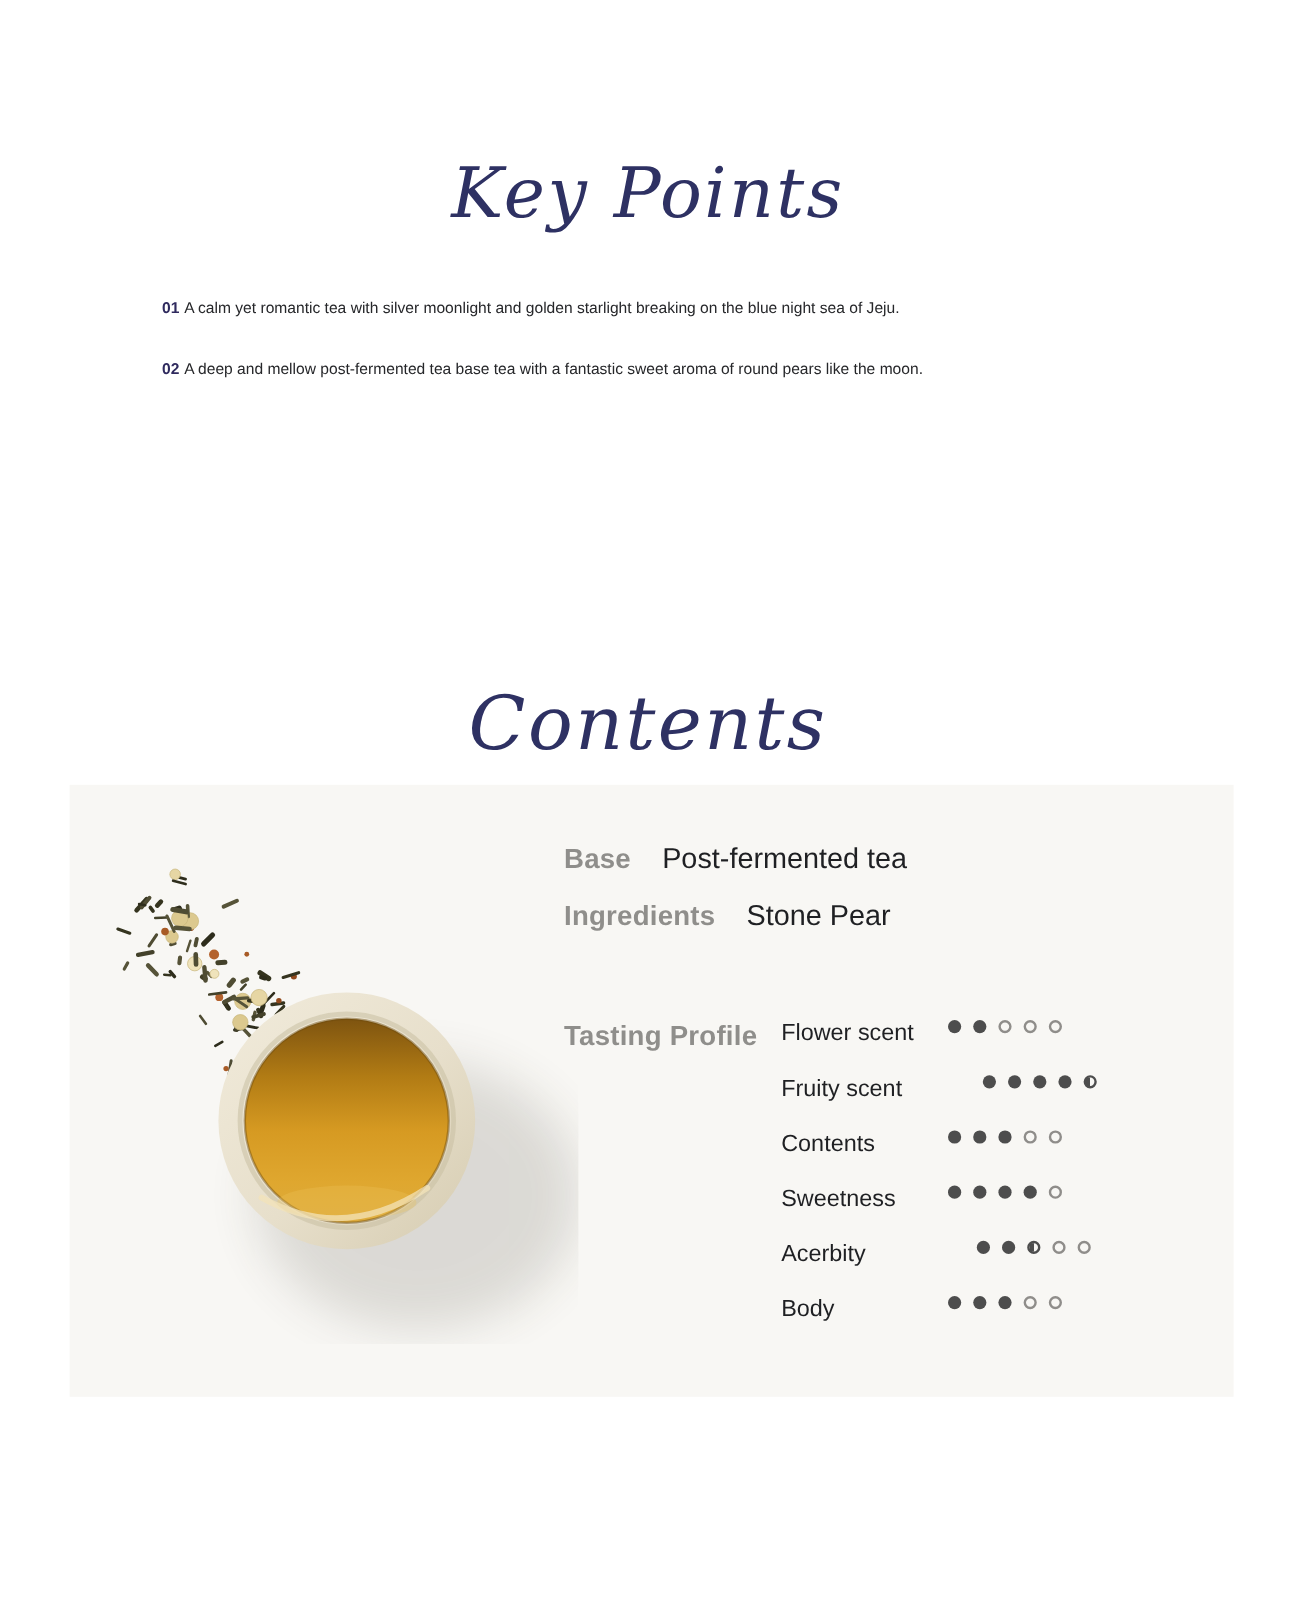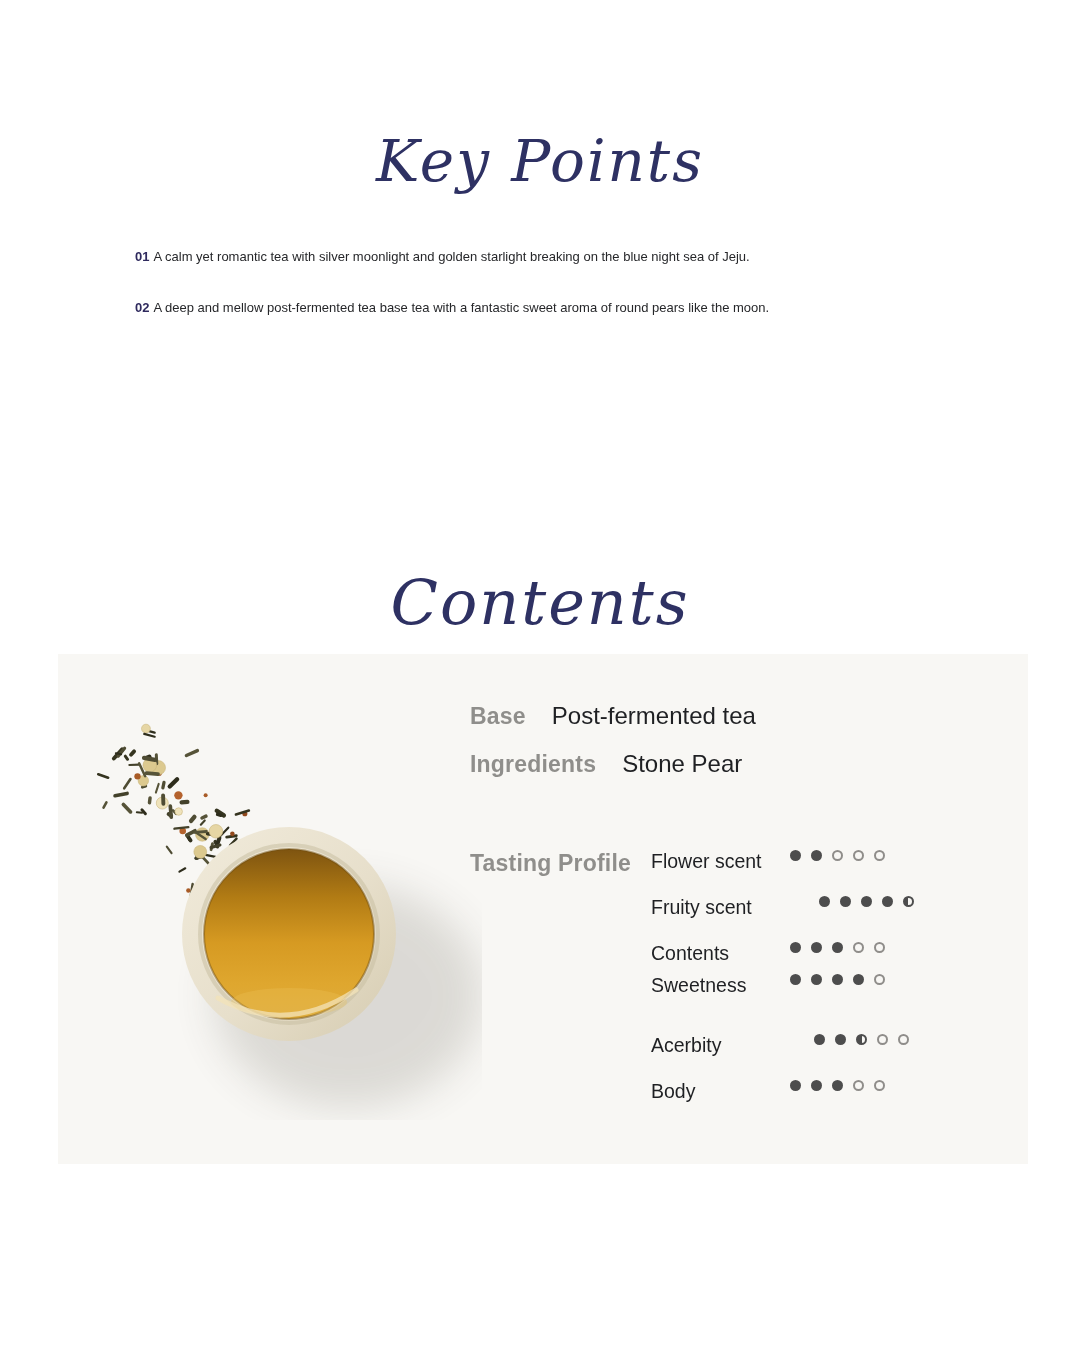--- a/index.html
+++ b/index.html
@@ -261,21 +261,21 @@
       <div class="profile-row" style="top: 92px;">
         <span class="profile-name">Contents</span>
         <span class="dots">
           <span class="dot full"></span>
           <span class="dot full"></span>
           <span class="dot full"></span>
           <span class="dot empty"></span>
           <span class="dot empty"></span>
         </span>
       </div>
-      <div class="profile-row" style="top: 124px;">
+      <div class="profile-row" style="top: 138px;">
         <span class="profile-name">Sweetness</span>
         <span class="dots">
           <span class="dot full"></span>
           <span class="dot full"></span>
           <span class="dot full"></span>
           <span class="dot full"></span>
           <span class="dot empty"></span>
         </span>
       </div>
       <div class="profile-row" style="top: 184px; gap: 24px;">

